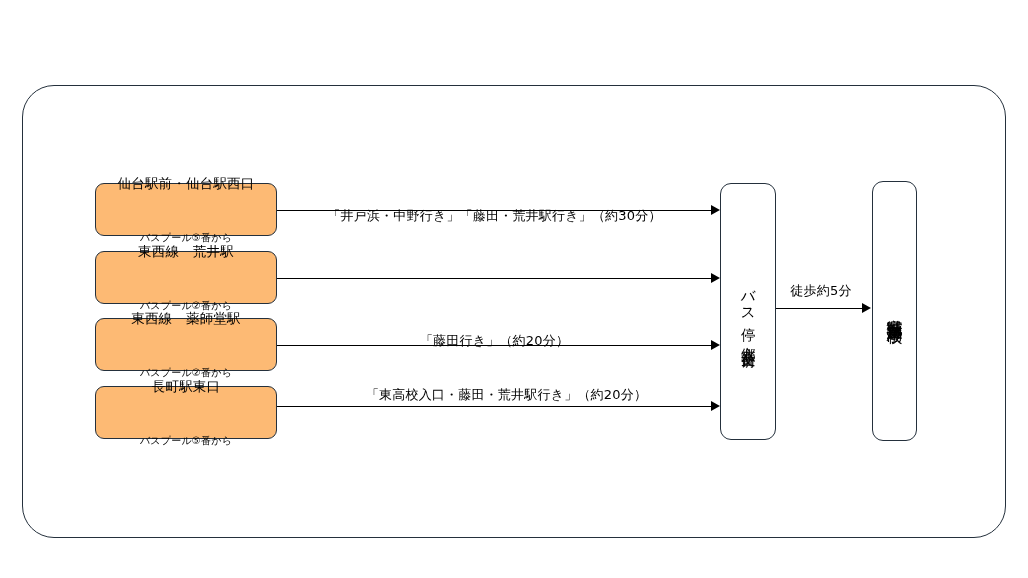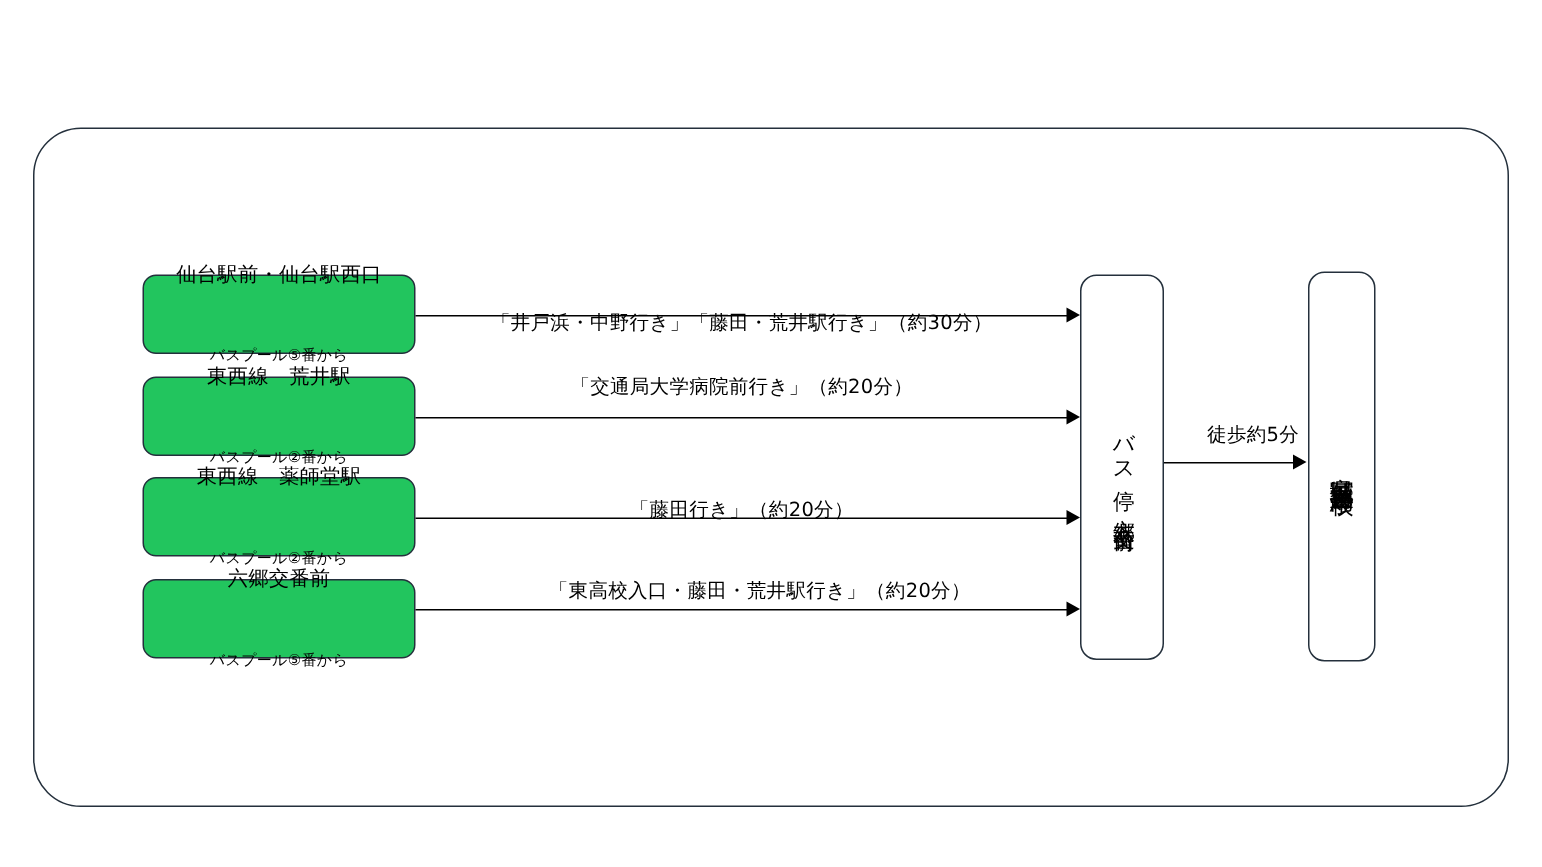--- a/index.html
+++ b/index.html
@@ -28,21 +28,21 @@
     border-radius: 32px;
     background: #ffffff;
   }
 
   
   .node-box {
     position: absolute;
     box-sizing: border-box;
     border: 1px solid #24303c;
     border-radius: 9px;
-    background: #22c55e;
+    background: #fdba74;
     display: flex;
     flex-direction: column;
     align-items: center;
     justify-content: center;
     text-align: right;
     line-height: 1.38;
     font-size: 13.5px;
     letter-spacing: 0.2px;
     white-space: nowrap;
     gap: 38px;
@@ -132,21 +132,21 @@
   #arrow-head-2 { left: 710px; top: 339px; }
   #arrow-label-2 { left: 276px; top: 318px; width: 435px; margin-top: 15px; }
 
   #arrow-line-3 { left: 276px; top: 405px; width: 435px; }
   #arrow-head-3 { left: 710px; top: 400px; }
   #arrow-label-3 { left: 276px; top: 387px; width: 435px; }
 
   
   #arrow-line-walk { left: 775px; top: 307px; width: 88px; }
   #arrow-head-walk { left: 861px; top: 302px; }
-  #arrow-label-walk { left: 775px; top: 283px; width: 90px; text-align: right; }
+  #arrow-label-walk { left: 775px; top: 283px; width: 90px; }
 </style>
 </head>
 <body>
 
 <div id="outer-container">
 
   <div class="node-box origin-box" id="origin-box-0" style="left:72px; top:97px;">
     <span class="line1">仙台駅前・仙台駅西口</span>
     <span class="line2">バスプール⑤番から</span>
   </div>
@@ -155,31 +155,30 @@
     <span class="line1">東西線　荒井駅</span>
     <span class="line2">バスプール②番から</span>
   </div>
 
   <div class="node-box origin-box" id="origin-box-2" style="left:72px; top:232px;">
     <span class="line1">東西線　薬師堂駅</span>
     <span class="line2">バスプール②番から</span>
   </div>
 
   <div class="node-box origin-box" id="origin-box-3" style="left:72px; top:300px;">
-    <span class="line1">六郷交番前</span>
+    <span class="line1">長町駅東口</span>
     <span class="line2">バスプール⑤番から</span>
   </div>
 
   <div class="arrow-line" id="arrow-line-0" style="left:254px; top:124px;"></div>
   <div class="arrow-head" id="arrow-head-0" style="left:688px; top:119px;"></div>
   <div class="arrow-label" id="arrow-label-0" style="left:254px; top:98px;">「井戸浜・中野行き」「藤田・荒井駅行き」（約30分）</div>
 
   <div class="arrow-line" id="arrow-line-1" style="left:254px; top:192px;"></div>
   <div class="arrow-head" id="arrow-head-1" style="left:688px; top:187px;"></div>
-  <div class="arrow-label" id="arrow-label-1" style="left:254px; top:166px;">「交通局大学病院前行き」（約20分）</div>
 
   <div class="arrow-line" id="arrow-line-2" style="left:254px; top:259px;"></div>
   <div class="arrow-head" id="arrow-head-2" style="left:688px; top:254px;"></div>
   <div class="arrow-label" id="arrow-label-2" style="left:254px; top:233px;">「藤田行き」（約20分）</div>
 
   <div class="arrow-line" id="arrow-line-3" style="left:254px; top:320px;"></div>
   <div class="arrow-head" id="arrow-head-3" style="left:688px; top:315px;"></div>
   <div class="arrow-label" id="arrow-label-3" style="left:266px; top:302px;">「東高校入口・藤田・荒井駅行き」（約20分）</div>
 
   <div class="vertical-box" id="busstop-box" style="left:697px; top:97px;">

